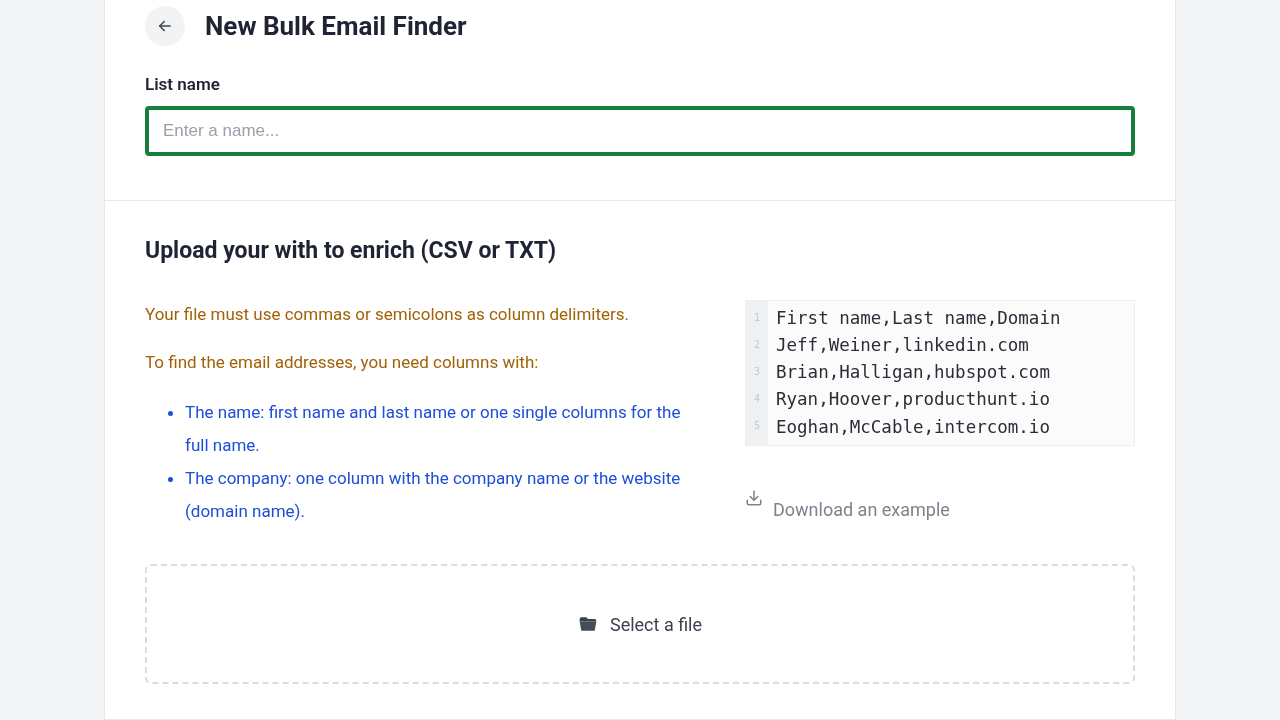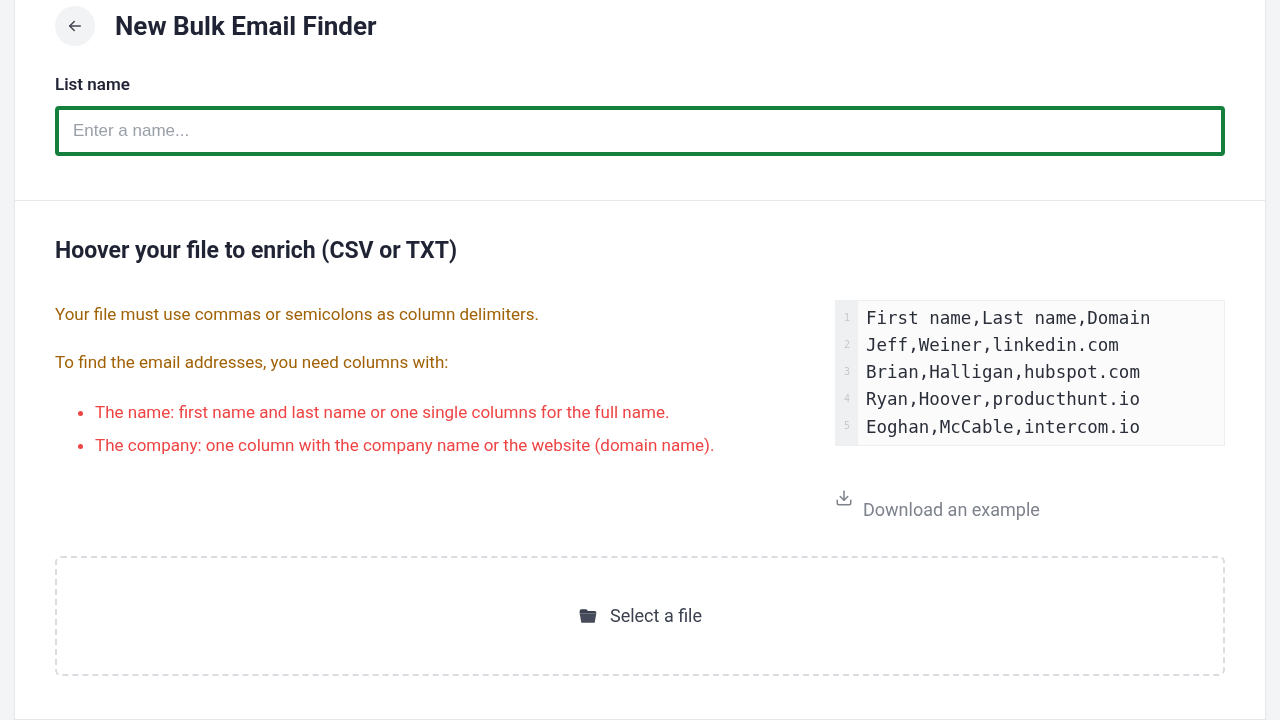--- a/index.html
+++ b/index.html
@@ -7,21 +7,21 @@
     font-family: -apple-system, BlinkMacSystemFont, "Segoe UI", Roboto, Helvetica, Arial, sans-serif;
     background: #f3f4f6;
     color: #1f2333;
     width: 1280px;
     height: 720px;
     overflow: hidden;
   }
   .card {
     background: #fff;
     margin: 0 auto;
-    width: 1252px;
+    width: 1072px;
     min-height: 720px;
     border: 1px solid #e5e7eb;
     border-top: none;
   }
   .header-row {
     display: flex;
     align-items: center;
     gap: 20px;
     padding: 6px 40px 0 40px;
   }
@@ -75,21 +75,21 @@
     color: #a16207;
     line-height: 1.75;
     margin-bottom: 18px;
   }
   .bullet-list {
     list-style: disc;
     padding-left: 40px;
   }
   .bullet-list li {
     font-size: 17px;
-    color: #ef4444;
+    color: #1d4ed8;
     line-height: 1.95;
   }
   .right-col { width: 390px; flex-shrink: 0; }
   .csv-box {
     background: #fbfbfb;
     border: 1px solid #eceef0;
     display: flex;
     font-family: "SFMono-Regular", ui-monospace, Menlo, Consolas, monospace;
     font-size: 17.5px;
     line-height: 1.55;
@@ -150,21 +150,21 @@
   </div>
 
   <div class="field-block">
     <div class="field-label">List name</div>
     <input class="text-input" type="text" placeholder="Enter a name..." style="">
   </div>
 
   <div class="divider"></div>
 
   <div class="upload-section">
-    <h2 class="section-title">Hoover your file to enrich (CSV or TXT)</h2>
+    <h2 class="section-title">Upload your with to enrich (CSV or TXT)</h2>
 
     <div class="two-col">
       <div class="left-col">
         <p class="desc-p">Your file must use commas or semicolons as column delimiters.</p>
         <p class="desc-p">To find the email addresses, you need columns with:</p>
         <ul class="bullet-list">
           <li>The name: first name and last name or one single columns for the full name.</li>
           <li>The company: one column with the company name or the website (domain name).</li>
         </ul>
       </div>

